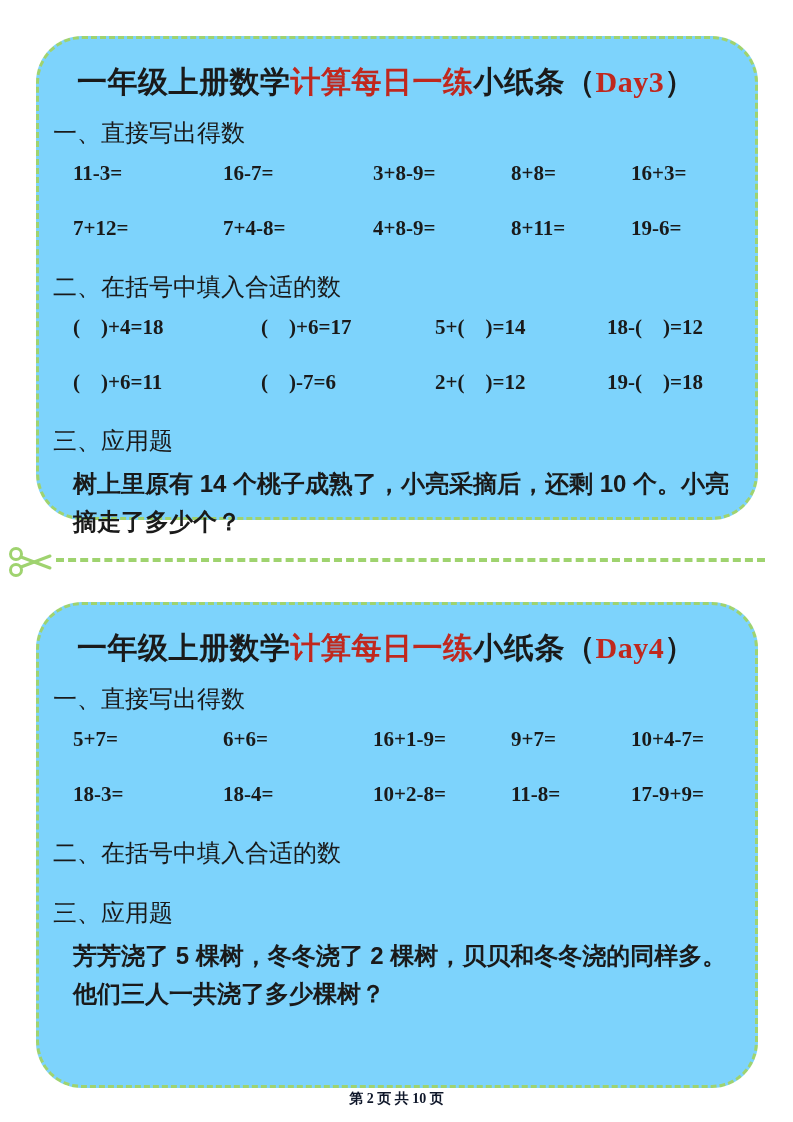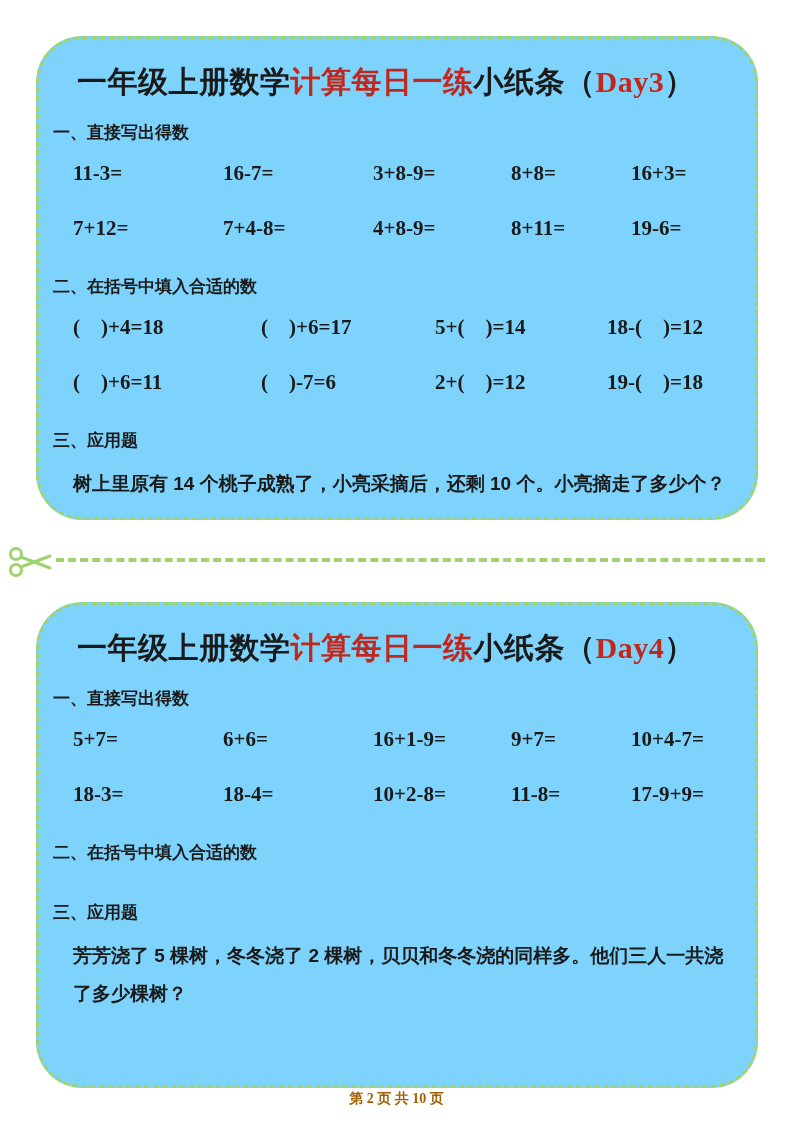--- a/index.html
+++ b/index.html
@@ -12,38 +12,38 @@
     border:3px dashed #9fd36f;border-radius:46px;background:#7dd3fc;
     padding:10px 20px 0 12px;
   }
   .card.day3{top:36px;height:484px;}
   .card.day4{top:602px;height:486px;}
   .title{
     font-family:"Liberation Serif",serif;font-size:30px;font-weight:700;
     line-height:42px;margin:12px 0 0 26px;white-space:nowrap;letter-spacing:.5px;
   }
   .red{color:#c0281e;}
-  .sec-label{font-size:17px;font-weight:700;line-height:24px;margin:18px 0 0 2px;}
+  .sec-label{font-size:24px;font-weight:400;line-height:24px;margin:18px 0 0 2px;}
   .sec-label.gap{margin-top:36px;}
   .grid{
     display:grid;margin:17px 0 0 22px;row-gap:33px;
     font-family:"Liberation Serif",serif;font-size:21px;font-weight:600;line-height:22px;
     white-space:nowrap;
   }
   .grid5{grid-template-columns:150px 150px 138px 120px auto;}
   .grid4{grid-template-columns:188px 174px 172px auto;}
   .para{
-    font-size:19px;font-weight:600;line-height:38px;margin:12px 4px 0 22px;
+    font-size:24px;font-weight:600;line-height:38px;margin:12px 4px 0 22px;
   }
   .cut{position:absolute;top:540px;left:0;width:793px;height:44px;}
   .cut .line{position:absolute;left:56px;right:28px;top:18px;border-top:4px dashed #9fd36f;}
   .cut svg{position:absolute;left:8px;top:1px;}
   .footer{
     position:absolute;top:1090px;left:0;width:793px;text-align:center;
-    font-family:"Liberation Serif",serif;font-size:14px;font-weight:600;color:#a16207;
+    font-family:"Liberation Serif",serif;font-size:14px;font-weight:600;color:#0f172a;
   }
 </style>
 </head>
 <body>
 
 <section class="card day3">
   <h1 class="title"><span>一年级上册数学</span><span class="red">计算每日一练</span><span>小纸条（</span><span class="red">Day3</span><span>）</span></h1>
 
   <div class="sec-label">一、直接写出得数</div>
   <div class="grid grid5">

